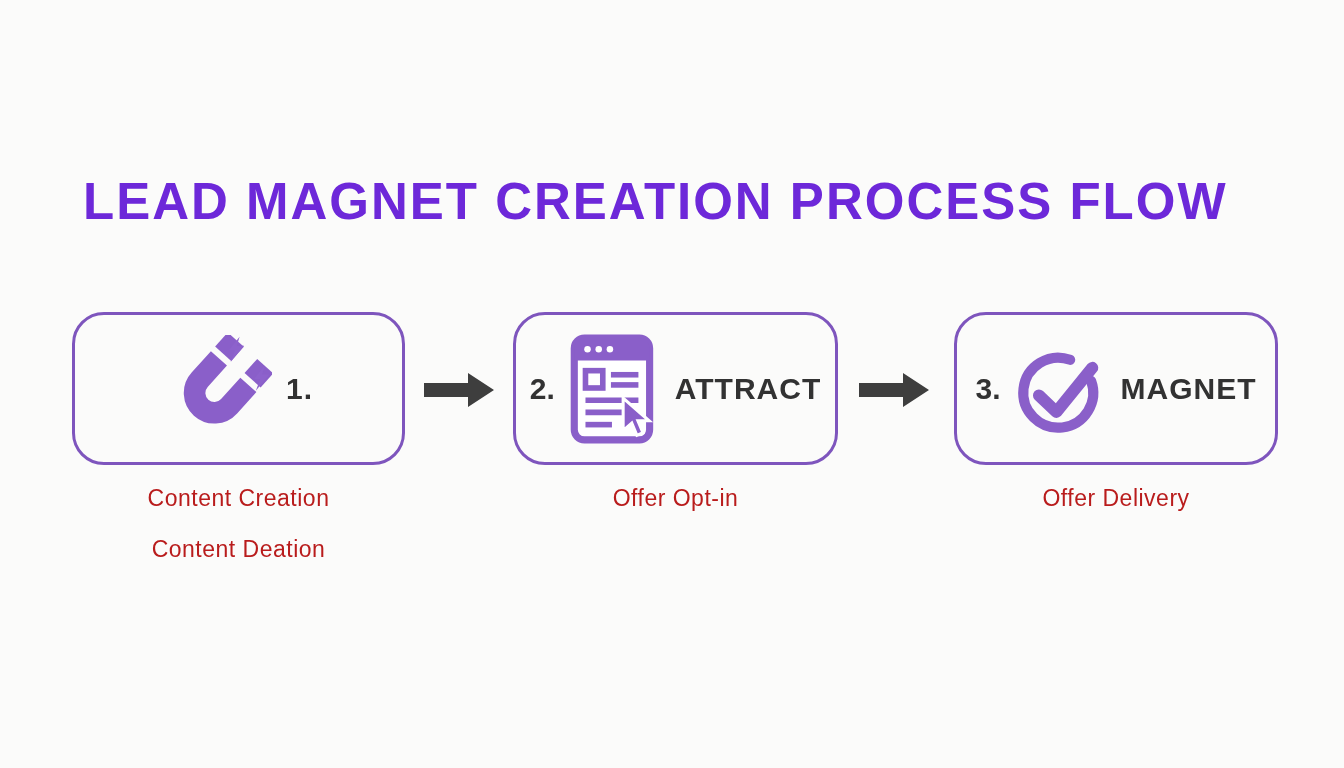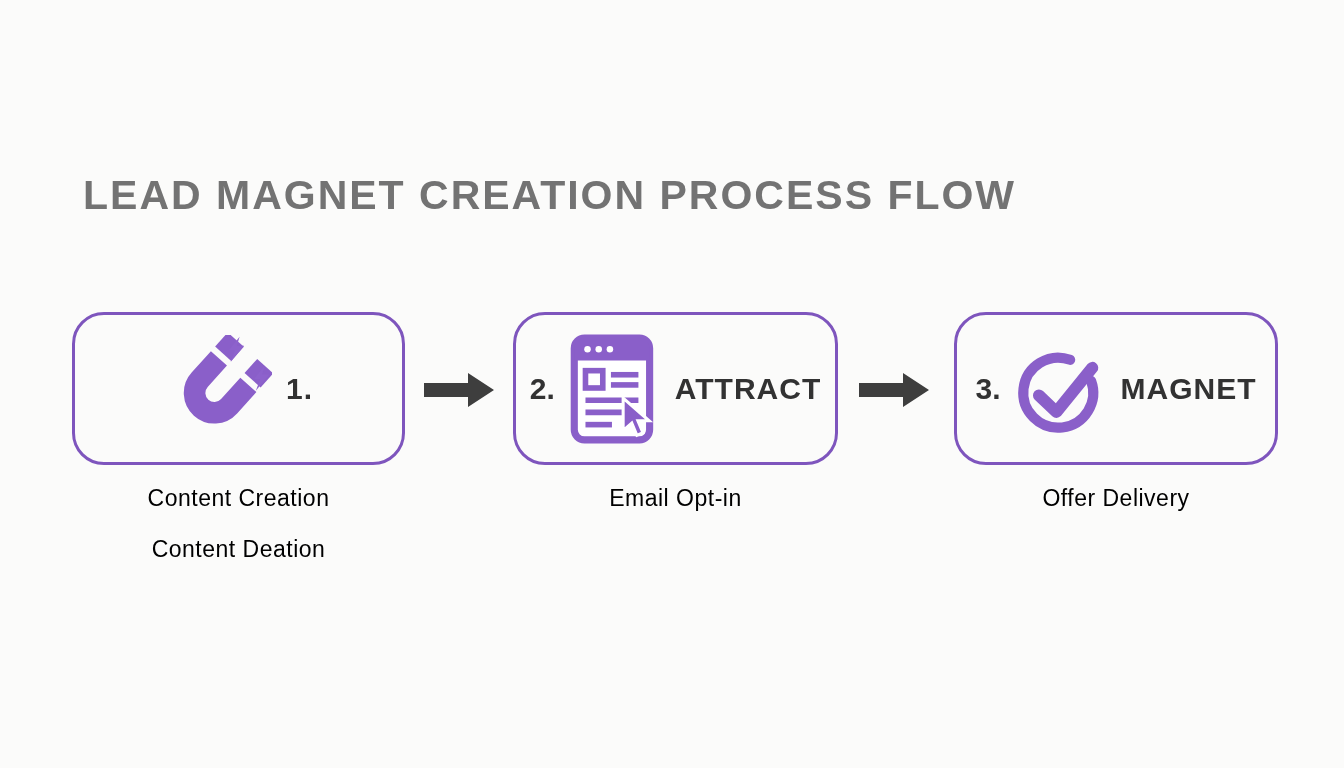--- a/index.html
+++ b/index.html
@@ -9,24 +9,24 @@
     background: #fbfbfa;
     overflow: hidden;
     position: relative;
   }
   .canvas { position: absolute; inset: 0; }
 
   .title {
     position: absolute;
     left: 83px;
     top: 172px;
-    font-size: 41px;
+    font-size: 51px;
     font-weight: 700;
     letter-spacing: 2px;
-    color: #737373;
+    color: #6d28d9;
     white-space: nowrap;
   }
 
   .step { position: absolute; top: 312px; }
   .step-1 { left: 72px;  width: 333px; }
   .step-2 { left: 513px; width: 325px; }
   .step-3 { left: 954px; width: 324px; }
 
   .box {
     height: 153px;
@@ -49,21 +49,21 @@
     gap: 10px;
   }
   .step-num { font-size: 30px; font-weight: 700; color: #323232; }
 
   .icon { display: inline-flex; flex: 0 0 auto; }
   .icon svg { display: block; }
 
   .sublabels { margin-top: 20px; text-align: center; }
   .sub {
     font-size: 23px;
-    color: #000000;
+    color: #b91c1c;
     letter-spacing: 0.5px;
     margin-bottom: 24px;
   }
 
   .arrow {
     position: absolute;
     top: 370px;
     width: 72px;
     height: 40px;
   }
@@ -125,21 +125,21 @@
           <line x1="16" y1="78" x2="60" y2="78" stroke="#8a5fc9" stroke-width="5.5"></line>
           <line x1="16" y1="90" x2="42" y2="90" stroke="#8a5fc9" stroke-width="5.5"></line>
           <path d="M53 64 L53 96 L61.5 88.5 L66.5 100.5 L72.5 98 L67.5 86.2 L78.5 86.2 Z" fill="#8a5fc9" stroke="#ffffff" stroke-width="3"></path>
         </svg>
       </span>
       <span class="step-text">
         <span>ATTRACT</span>
       </span>
     </div>
     <div class="sublabels">
-      <div class="sub">Email Opt-in</div>
+      <div class="sub">Offer Opt-in</div>
     </div>
   </div>
 
   <span class="arrow arrow-2">
     <svg width="72" height="40" viewBox="0 0 72 40">
       <polygon points="0,13 44,13 44,3 70,20 44,37 44,27 0,27" fill="#3e3e3e"></polygon>
     </svg>
   </span>
 
   <div class="step step-3">

